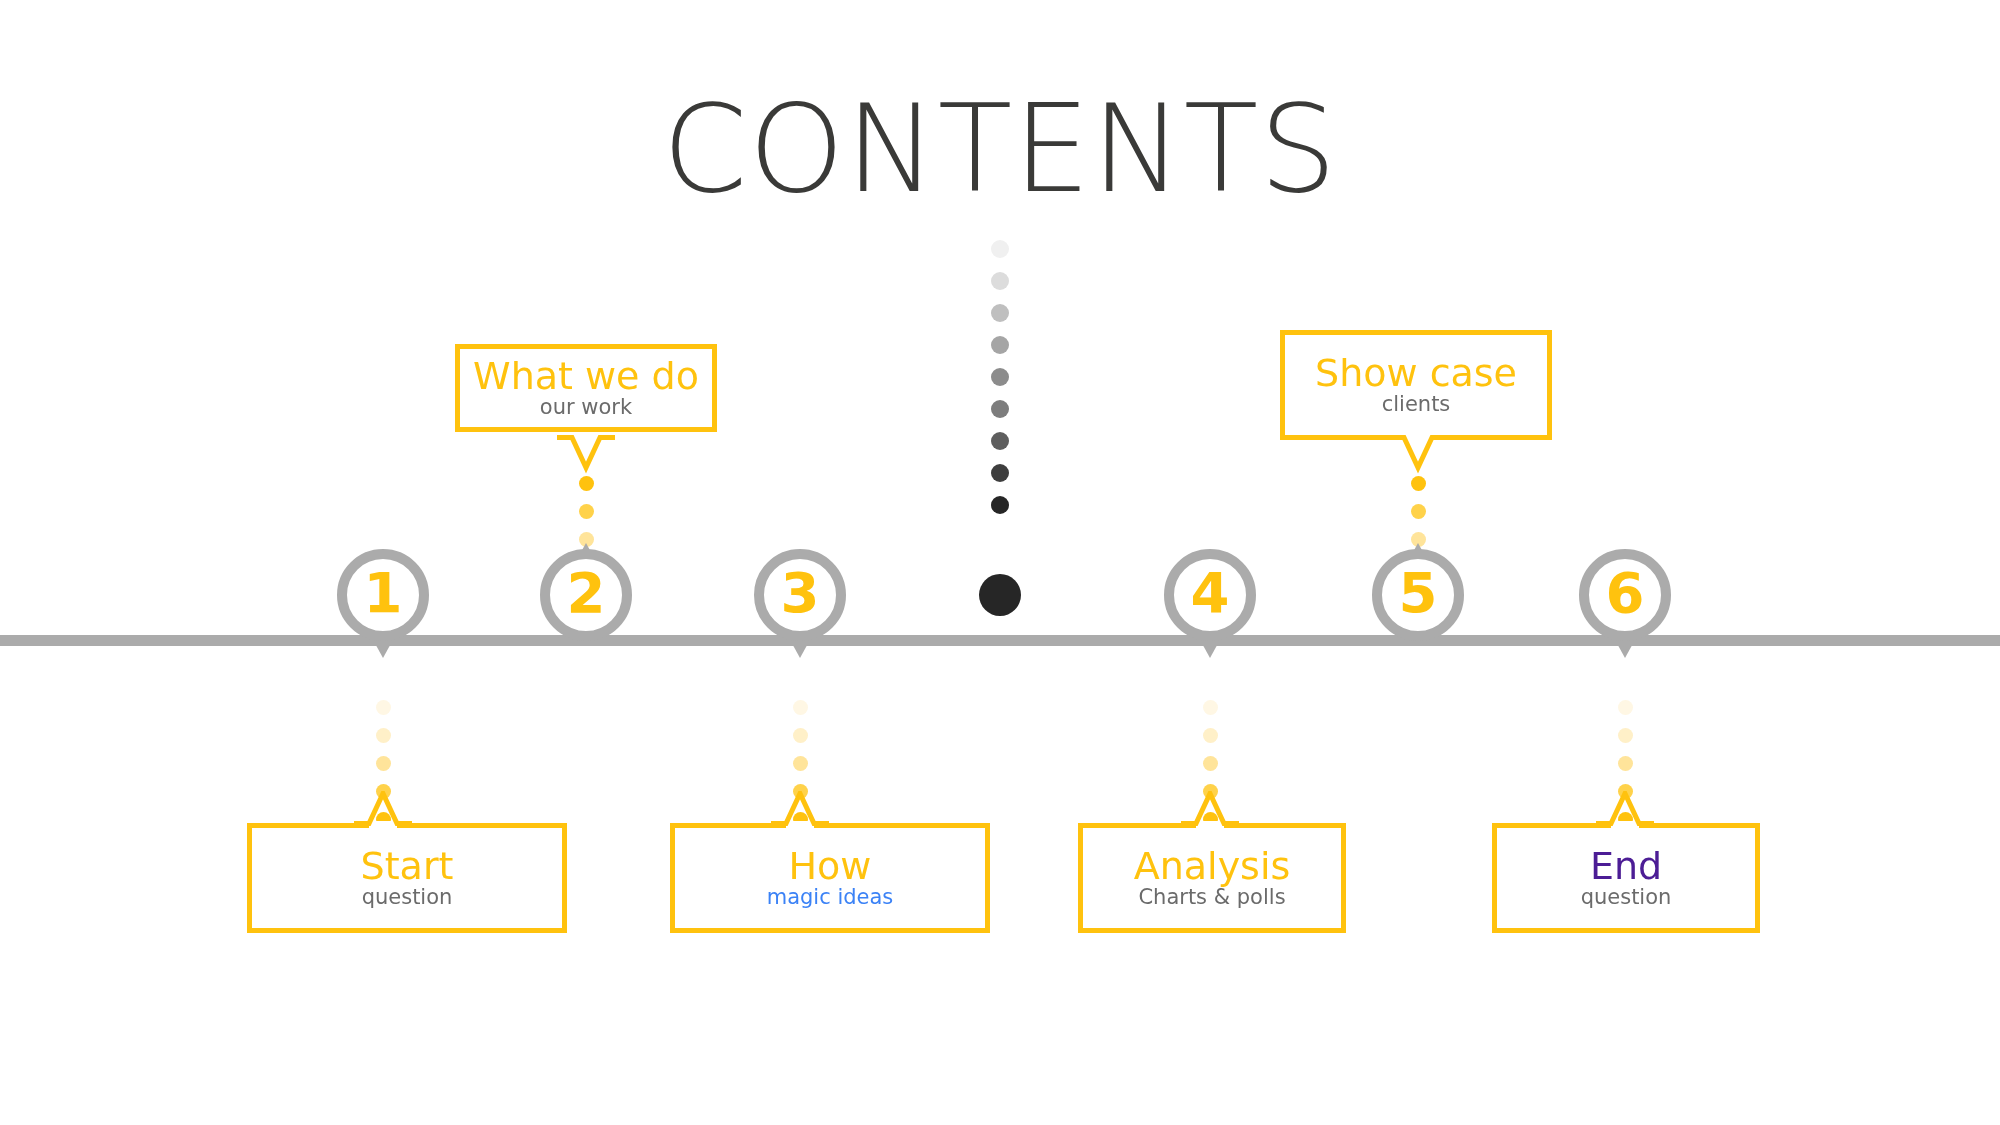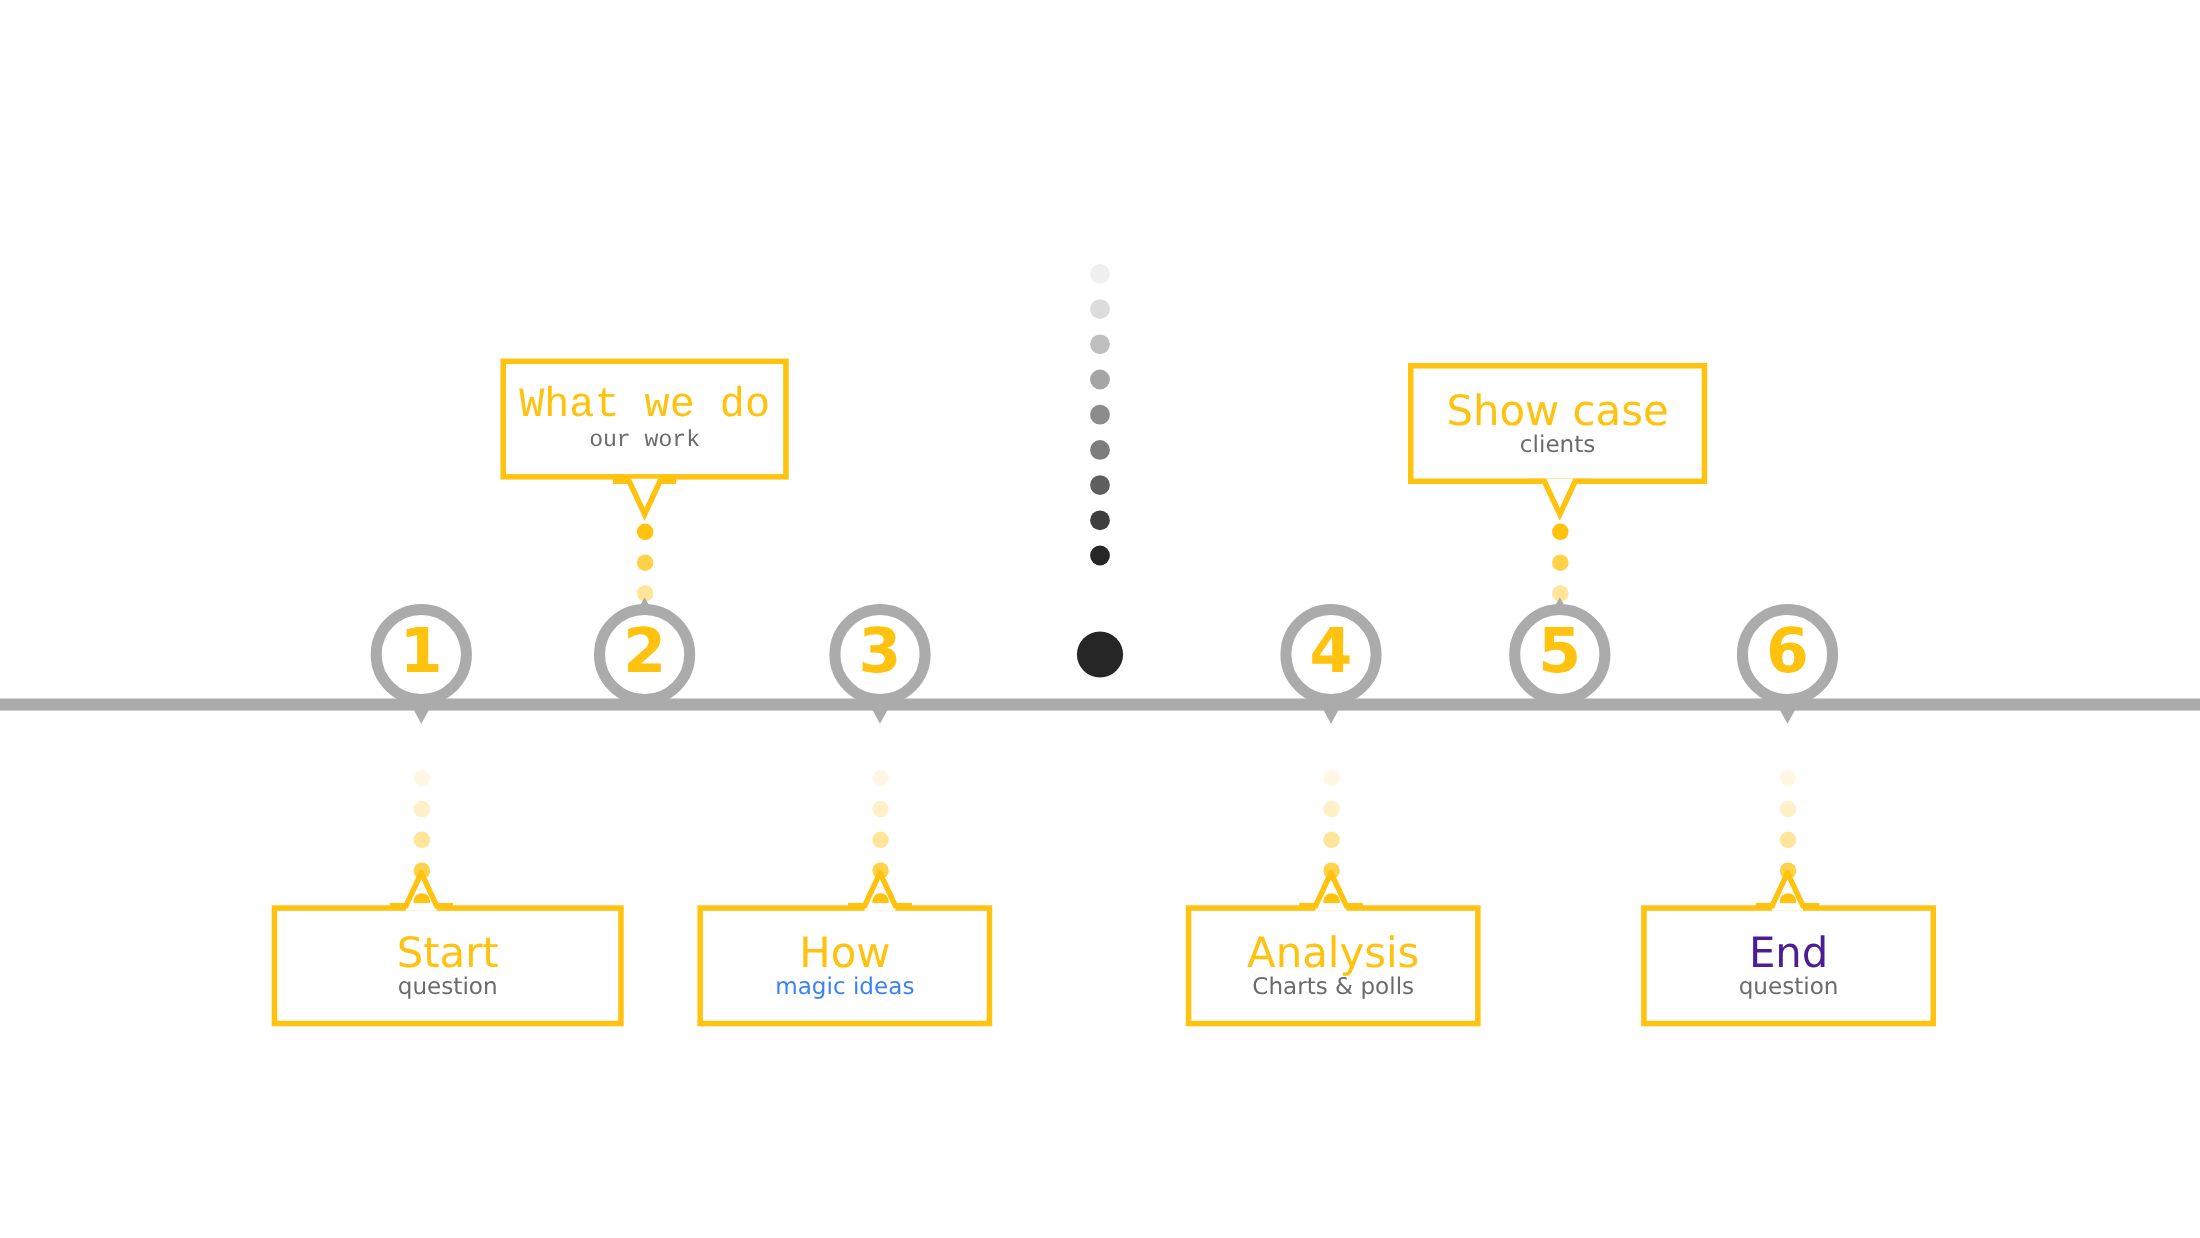--- a/index.html
+++ b/index.html
@@ -80,20 +80,21 @@
   
   .cdots{position:absolute;margin-left:-9px;}
   .cdots i{display:block;width:18px;height:18px;border-radius:50%;margin-bottom:14px;}
   .cdots i:last-child{margin-bottom:0;}
 </style>
 </head>
 <body>
 
 <div id="stage">
 
+  <div class="title">CONTENTS</div>
 
   <div class="cdots" id="center-dots" style="left: 1000px; top: 240px;">
       <i style="background: rgb(240, 240, 240);"></i>
       <i style="background: rgb(220, 220, 220);"></i>
       <i style="background: rgb(191, 191, 191);"></i>
       <i style="background: rgb(165, 165, 165);"></i>
       <i style="background: rgb(140, 140, 140);"></i>
       <i style="background: rgb(125, 125, 125);"></i>
       <i style="background: rgb(94, 94, 94);"></i>
       <i style="background: rgb(62, 62, 62);"></i>
@@ -166,21 +167,21 @@
         <span style="color: rgb(255, 194, 14);">4</span>
       </div>
       <div class="node" style="left: 1418px; border-color: rgb(171, 171, 171);">
         <span style="color: rgb(255, 194, 14);">5</span>
       </div>
       <div class="node" style="left: 1625px; border-color: rgb(171, 171, 171);">
         <span style="color: rgb(255, 194, 14);">6</span>
       </div>
     </div>
   <div id="layer-callouts">
-      <div class="callout" style="left: 455px; top: 326px; width: 262px; height: 110px; border-color: rgb(255, 194, 14); font-family: Liberation Mono, monospace;">
+      <div class="callout" style="left: 455px; top: 344px; width: 262px; height: 88px; border-color: rgb(255, 194, 14);">
         <div class="ttl" style="color: rgb(255, 194, 14);">What we do</div>
         <div class="sub" style="color: rgb(107, 107, 107);">our work</div>
       </div>
       <svg class="notch" width="58" height="39" style="left: 557px; top: 435px;">
         <rect x="15" y="0" width="28" height="7" fill="#ffffff"></rect>
         <path d="M 0 2.5 L 15 2.5 L 29 32.5 L 43 2.5 L 58 2.5" fill="none" stroke="#ffc20e" stroke-width="5" stroke-linecap="butt" stroke-linejoin="miter"></path>
       </svg>
       <div class="callout" style="left: 1280px; top: 330px; width: 272px; height: 110px; border-color: rgb(255, 194, 14);">
         <div class="ttl" style="color: rgb(255, 194, 14);">Show case</div>
         <div class="sub" style="color: rgb(107, 107, 107);">clients</div>
@@ -190,21 +191,21 @@
         <path d="M 0 2.5 L 15 2.5 L 29 32.5 L 43 2.5 L 58 2.5" fill="none" stroke="#ffc20e" stroke-width="5" stroke-linecap="butt" stroke-linejoin="miter"></path>
       </svg>
       <div class="callout" style="left: 247px; top: 823px; width: 320px; height: 110px; border-color: rgb(255, 194, 14);">
         <div class="ttl" style="color: rgb(255, 194, 14);">Start</div>
         <div class="sub" style="color: rgb(107, 107, 107);">question</div>
       </div>
       <svg class="notch" width="58" height="39" style="left: 354px; top: 790.5px;">
         <rect x="15" y="30" width="28" height="7" fill="#ffffff"></rect>
         <path d="M 0 32.5 L 15 32.5 L 29 2.5 L 43 32.5 L 58 32.5" fill="none" stroke="#ffc20e" stroke-width="5" stroke-linecap="butt" stroke-linejoin="miter"></path>
       </svg>
-      <div class="callout" style="left: 634px; top: 823px; width: 268px; height: 110px; border-color: rgb(255, 194, 14);">
+      <div class="callout" style="left: 670px; top: 823px; width: 320px; height: 110px; border-color: rgb(255, 194, 14);">
         <div class="ttl" style="color: rgb(255, 194, 14);">How</div>
         <div class="sub" style="color: #3b82f6;">magic ideas</div>
       </div>
       <svg class="notch" width="58" height="39" style="left: 771px; top: 790.5px;">
         <rect x="15" y="30" width="28" height="7" fill="#ffffff"></rect>
         <path d="M 0 32.5 L 15 32.5 L 29 2.5 L 43 32.5 L 58 32.5" fill="none" stroke="#ffc20e" stroke-width="5" stroke-linecap="butt" stroke-linejoin="miter"></path>
       </svg>
       <div class="callout" style="left: 1078px; top: 823px; width: 268px; height: 110px; border-color: rgb(255, 194, 14);">
         <div class="ttl" style="color: rgb(255, 194, 14);">Analysis</div>
         <div class="sub" style="color: rgb(107, 107, 107);">Charts &amp; polls</div>

